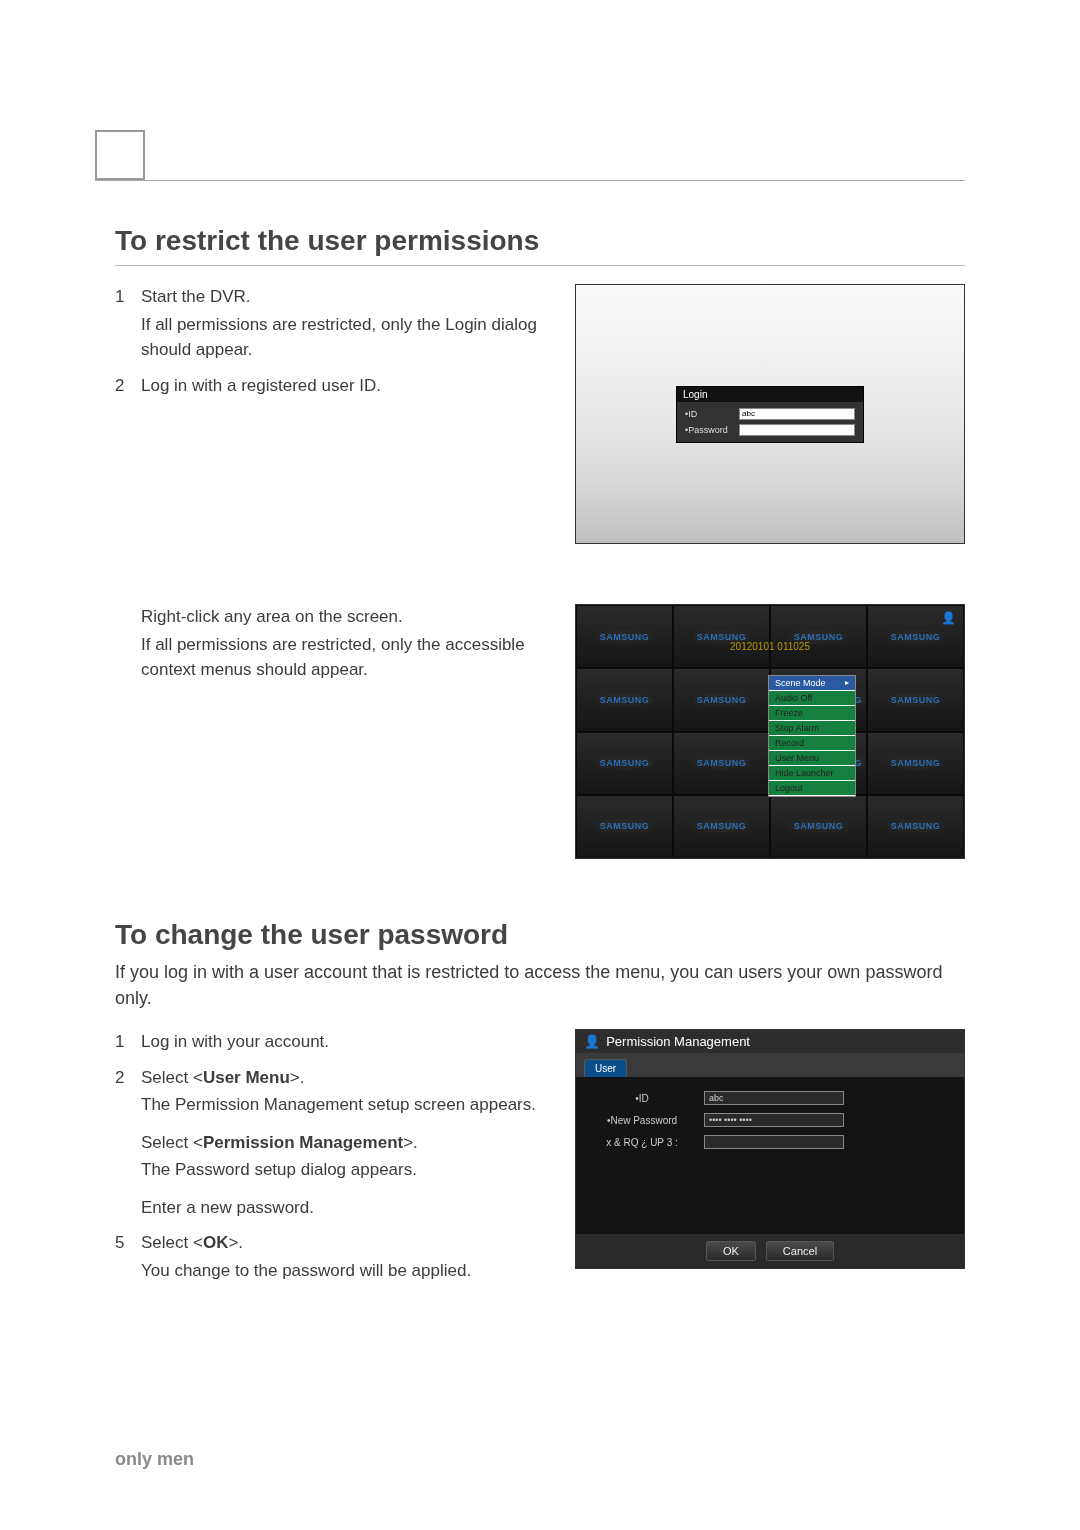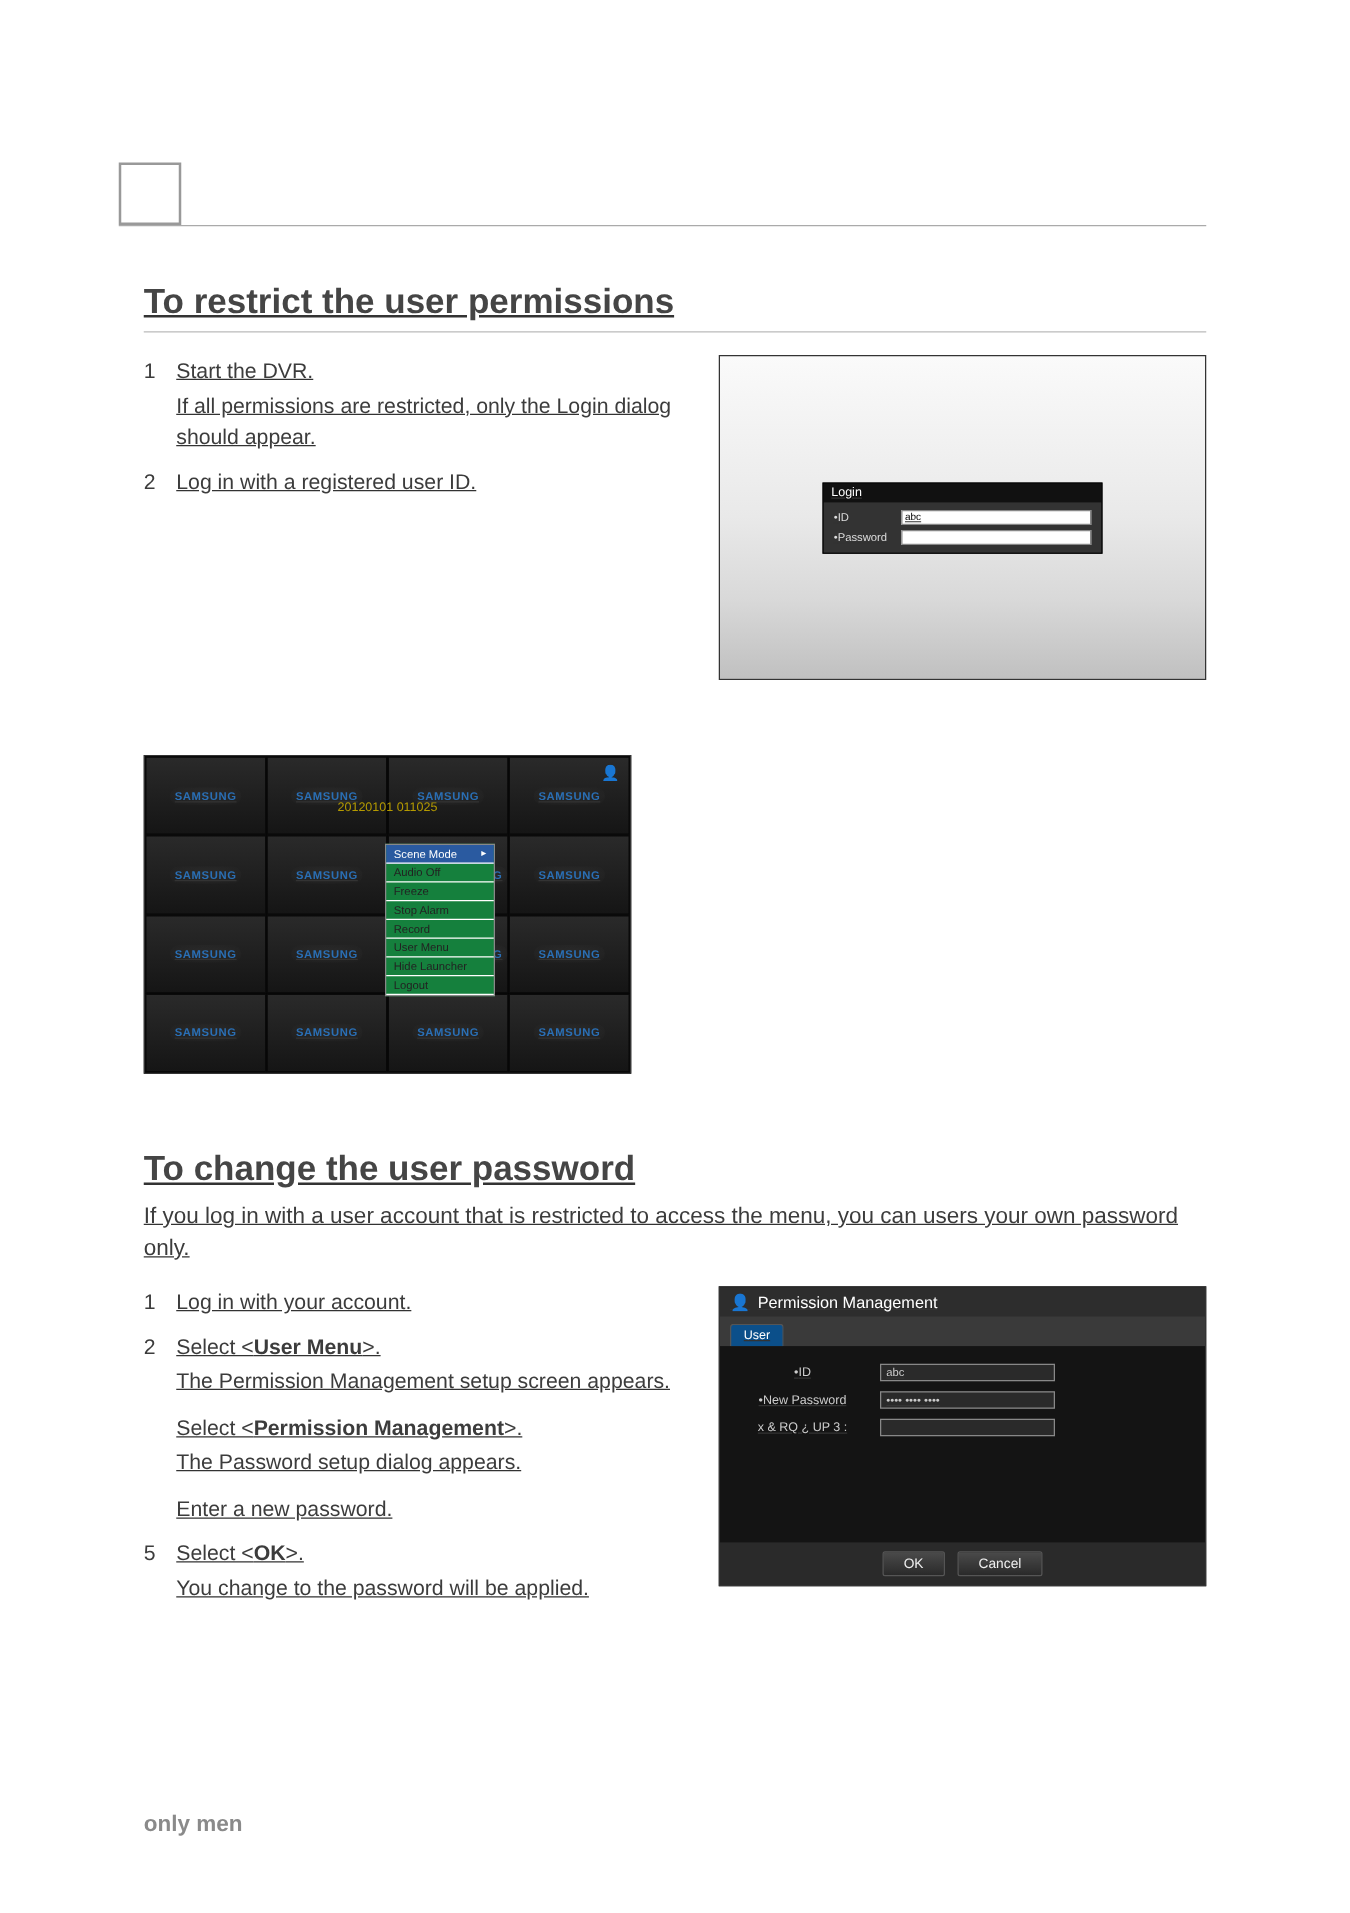--- a/index.html
+++ b/index.html
@@ -22,21 +22,21 @@
     height: 50px;
     border: 2px solid #999;
   }
   .top-hr {
     position: absolute;
     top: 180px;
     left: 95px;
     right: 115px;
     border-top: 1px solid #aaa;
   }
-  .content { padding-top: 225px; text-decoration: underline; }
+  .content { padding-top: 225px; }
   h2.section {
     font-size: 28px;
     font-weight: 600;
     color: #454545;
     margin-bottom: 8px;
   }
   .sect-rule {
     border-top: 1px solid #bbb;
     margin-bottom: 18px;
   }
@@ -81,21 +81,21 @@
     background: #fff;
     position: relative;
   }
   .fig-login {
     height: 260px;
     padding: 6px;
     background: linear-gradient(#fafafa,#e9e9e9 50%,#d9d9d9 75%,#c0c0c0);
     display:flex; align-items:center; justify-content:center;
   }
   .login-box {
-    width: 224px;
+    width: 188px;
     background: #222;
     border: 1px solid #000;
     font-size: 10px;
     color:#fff;
   }
   .login-title { background:#111; padding:2px 6px; font-size:10px; }
   .login-body { background:#333; padding:6px 8px; display:grid; grid-template-columns:50px 1fr; gap:4px; }
   .login-body .lbl{ color:#ddd; font-size:9px; display:flex; align-items:center;}
   .login-body input{
     height:12px; border:1px solid #888; background:#fff; font-size:8px; padding:0 2px; width:100%;
@@ -225,20 +225,28 @@
                   <span>Password</span>
             </div>
             <input type="password" style="">
           </div>
         </div>
       </div>
     </div>
   </div>
 
   <div class="row">
+    <div class="textcol">
+      <ol class="steps midstep">
+        <li style="padding-left:26px;">
+          <span>Right-click any area on the screen.</span>
+          <span class="sub">If all permissions are restricted, only the accessible context menus should appear.</span>
+        </li>
+      </ol>
+    </div>
     <div class="fig-col">
       <div class="fig-grid">
         <div class="timestamp">20120101 011025</div>
         <div class="user-icon">👤</div>
 
         <div class="cell">
               <span class="slogo">SAMSUNG</span>
             </div>
         <div class="cell">
               <span class="slogo">SAMSUNG</span>

